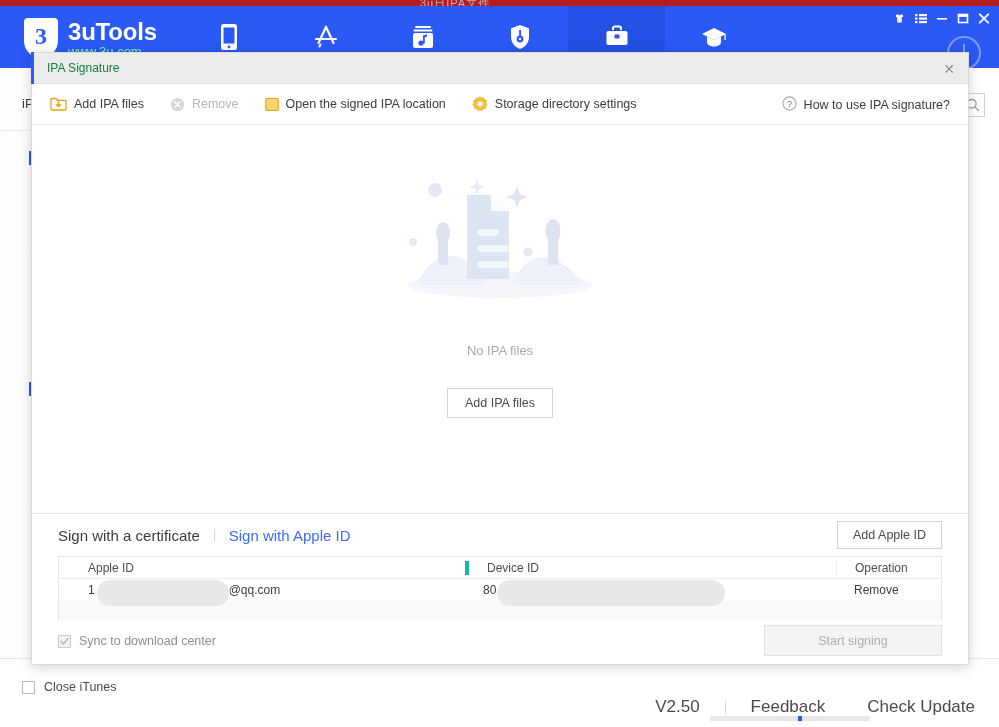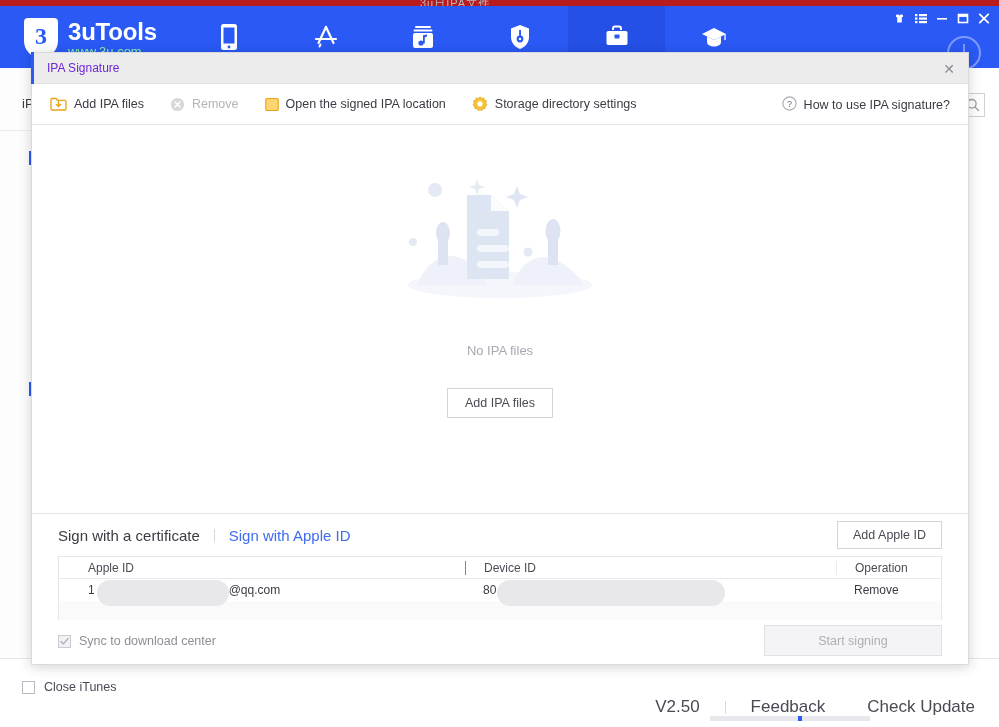--- a/index.html
+++ b/index.html
@@ -128,21 +128,21 @@
   .dialog-titlebar {
     position: relative; height: 31px; background: #ececec;
     border-bottom: 1px solid #e2e2e2;
     display: flex; align-items: center;
   }
   .dialog-accent {
     position: absolute; left: -1px; top: -1px; width: 3px; height: 32px;
     background: #2a59f5;
   }
   .dialog-title {
-    margin-left: 15px; font-size: 12px; color: #6d28d9;
+    margin-left: 15px; font-size: 12px; color: #15803d;
   }
   .dialog-close {
     position: absolute; right: 10px; top: 7px;
     width: 18px; height: 18px; display: flex; align-items: center;
     justify-content: center; cursor: pointer; color: #8b8b93; font-size: 14px;
   }
 
   
   .dlg-toolbar {
     position: relative; height: 41px; background: #fff;
@@ -208,21 +208,21 @@
     display: flex; height: 22px; align-items: center;
     border-bottom: 1px solid #e9e9ee; font-size: 12px; color: #4c4c56;
     background: #fff;
   }
   .acct-row {
     display: flex; height: 22px; align-items: center;
     font-size: 12px; color: #3b3b44; position: relative;
   }
   .acct-filler { height: 19px; background: #fafafb; }
   .col-appleid { width: 406px; padding-left: 29px; position: relative; }
-  .col-deviceid { width: 371px; padding-left: 18px; border-left: 1px solid #14b8a6; position: relative; }
+  .col-deviceid { width: 371px; padding-left: 18px; border-left: 4px solid #14b8a6; position: relative; }
   .acct-row .col-deviceid { border-left: none; }
   .col-operation { width: 105px; padding-left: 18px; border-left: 1px solid #e9e9ee; }
   .acct-row .col-operation { border-left: none; }
   .redact {
     position: absolute; border-radius: 14px; background: #e8e8ea;
   }
   .redact-email { left: 38px; top: -3px; width: 132px; height: 26px; }
   .redact-device { left: 32px; top: -3px; width: 228px; height: 26px; }
 
   .sync-row {

